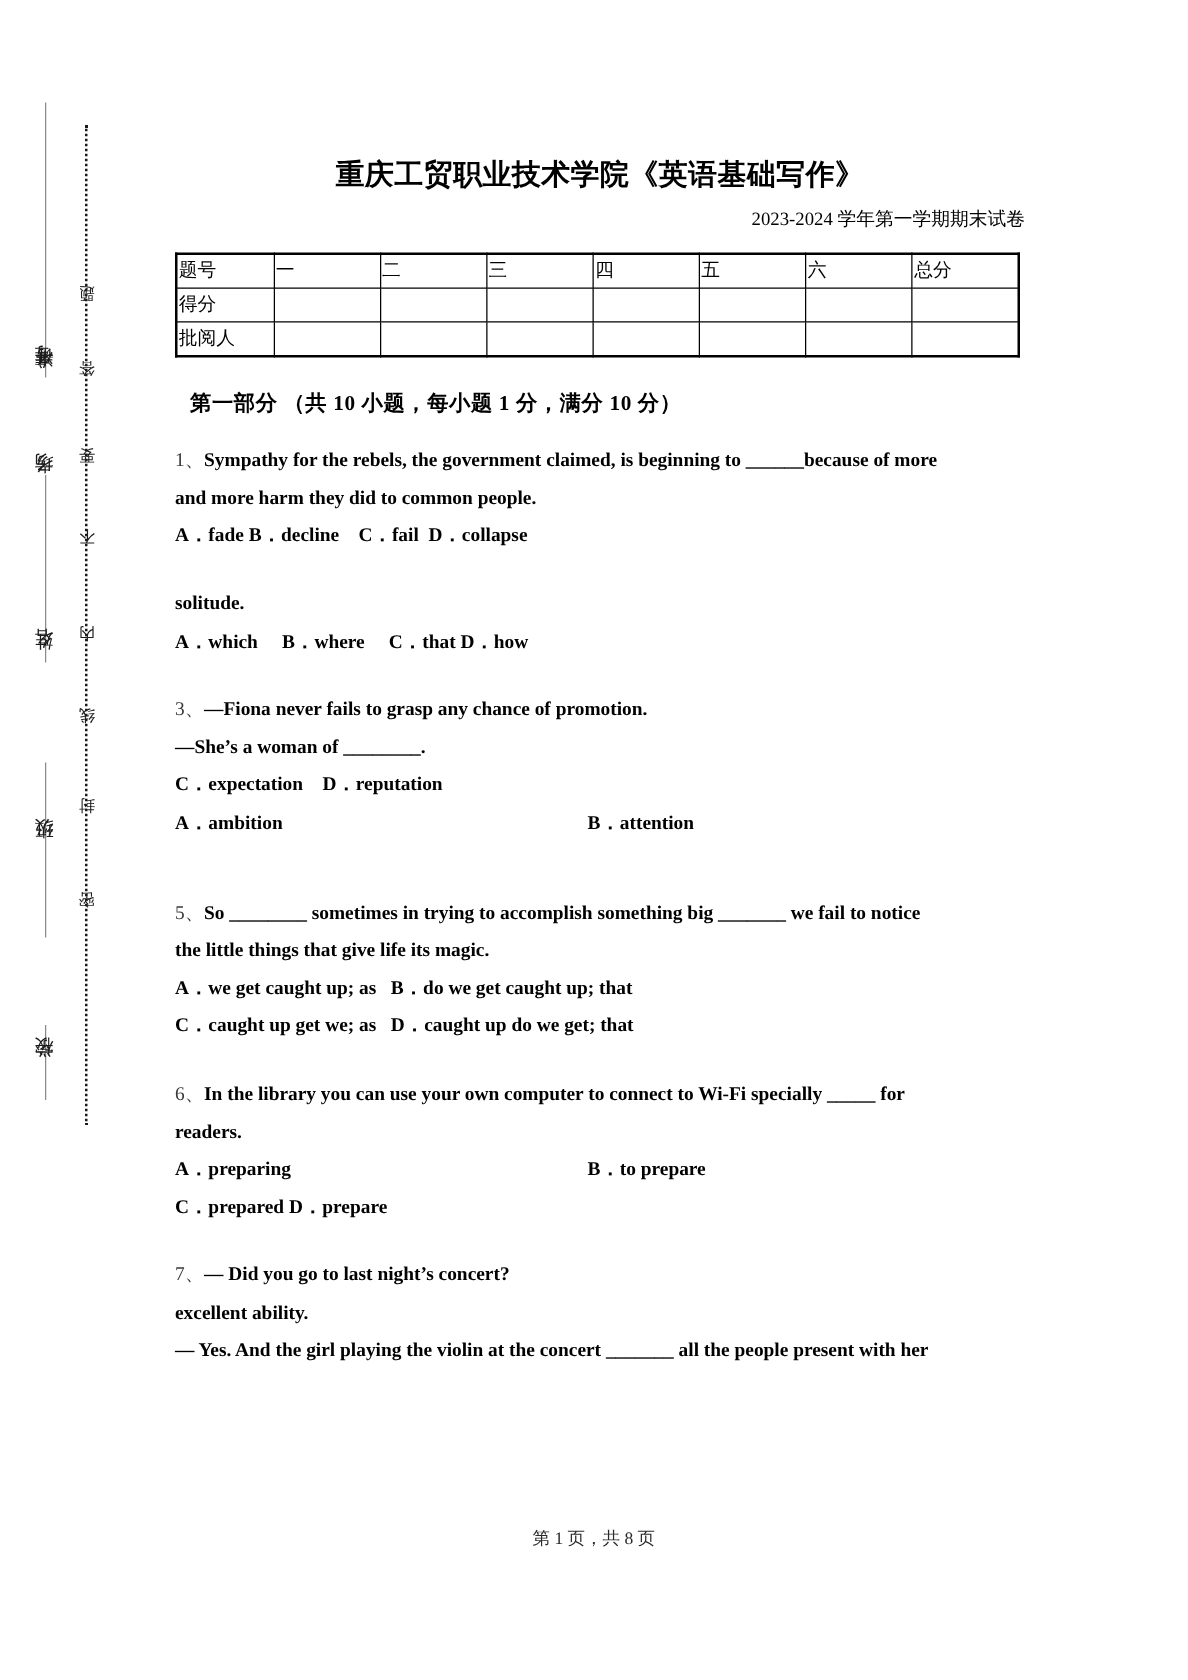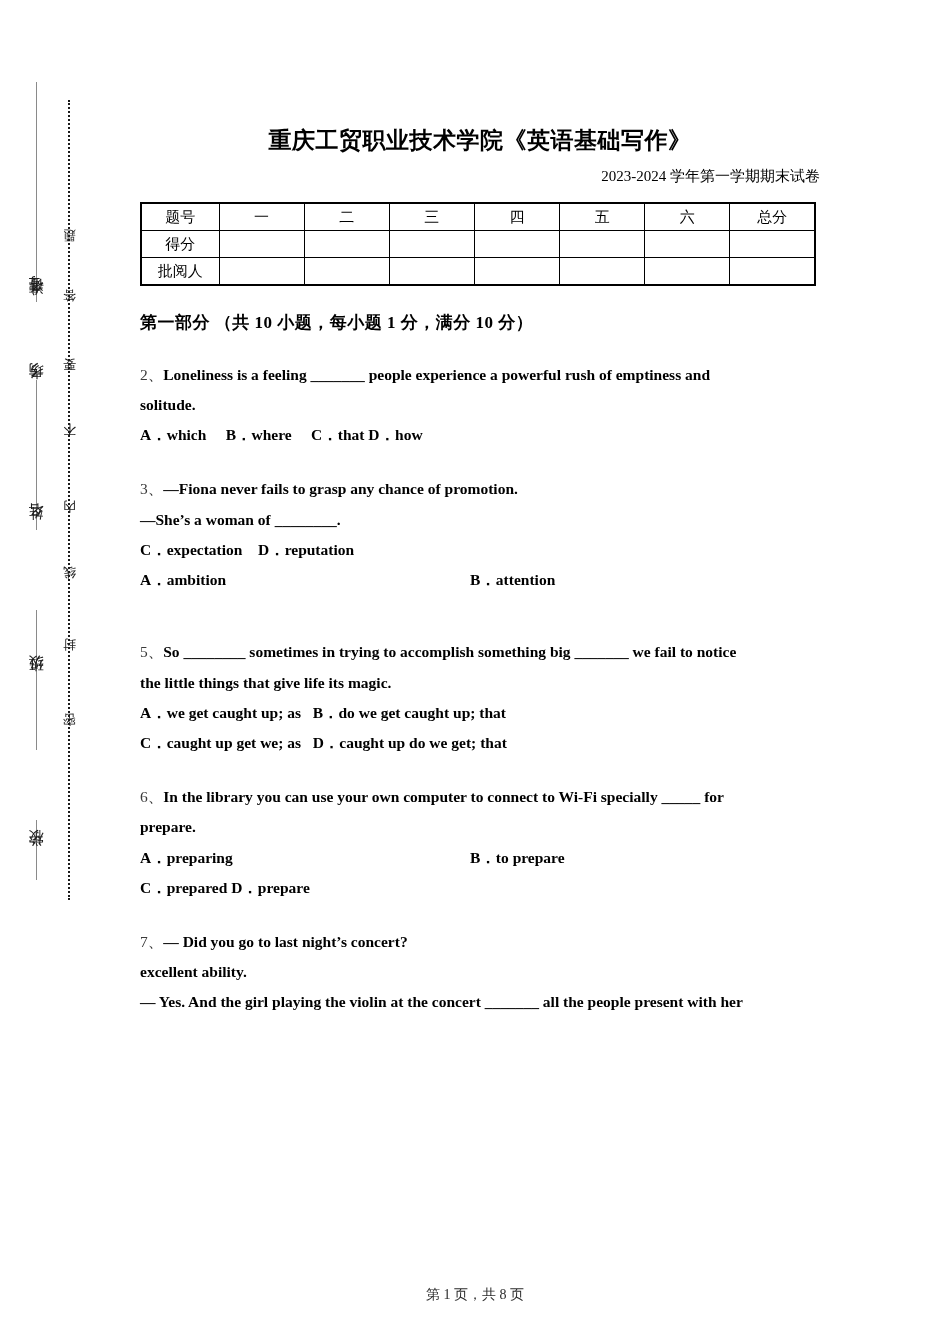--- a/index.html
+++ b/index.html
@@ -90,32 +90,32 @@
   table.score-table {
     margin-top: 16px;
     border-collapse: collapse;
     width: 676px;
     table-layout: fixed;
     border: 2px solid #000;
   }
   table.score-table td {
     border: 1px solid #000;
     height: 24px;
-    text-align: center;
+    text-align: left;
     vertical-align: middle;
     font-size: 15px;
     line-height: 1.2;
   }
   table.score-table td.head-cell { font-size: 15px; }
   table.score-table col.c0 { width: 78px; }
 
   
   .part-heading {
-    margin: 0;
-    padding-top: 24px;
+    margin: 12px;
+    padding-top: 12px;
     font-size: 17px;
     font-weight: bold;
     line-height: 1.5;
     letter-spacing: 0.5px;
   }
   .q-block { padding-top: 6px; }
   .q-line {
     font-size: 15.5px;
     font-weight: bold;
     line-height: 1.95;
@@ -134,21 +134,21 @@
   }
   .opt-wide {
     display: inline-block;
     min-width: 330px;
   }
   .gap-md { height: 18px; }
 
   .footer {
     position: absolute;
     left: 0;
-    top: 1286px;
+    top: 1222px;
     width: 950px;
     text-align: center;
     font-size: 14px;
     color: #2a2a2a;
   }
 </style>
 </head>
 <body>
 
 <div id="page">
@@ -221,23 +221,27 @@
             <td></td>
             <td></td>
             <td></td>
             <td></td>
           </tr>
         </tbody>
     </table>
 
     <div id="sections-root">
         <div class="part-heading">第一部分 （共 10 小题，每小题 1 分，满分 10 分）</div>
-        <div class="gap-md"></div>
-        <div class="q-block">
-          <div class="q-line"><span class="qnum">2、</span>Loneliness is a feeling _______ people experience a powerful rush of emptiness and</div>
+        <div class="q-block">
+          <div class="q-line"><span class="qnum">1、</span>Sympathy for the rebels, the government claimed, is beginning to ______because of more</div>
+          <div class="q-line">and more harm they did to common people.</div>
+          <div class="opt-line">A．fade B．decline    C．fail  D．collapse</div>
+        </div>
+        <div class="gap-md"></div>
+        <div class="q-block">
           <div class="q-line">solitude.</div>
           <div class="opt-line">A．which     B．where     C．that D．how</div>
         </div>
         <div class="gap-md"></div>
         <div class="q-block">
           <div class="q-line"><span class="qnum">3、</span>—Fiona never fails to grasp any chance of promotion.</div>
           <div class="q-line">—She’s a woman of ________.</div>
           <div class="opt-line">C．expectation    D．reputation</div>
           <div class="opt-line"><span class="opt-wide">A．ambition</span><span>B．attention</span></div>
         </div>
@@ -245,21 +249,21 @@
         <div class="gap-md"></div>
         <div class="q-block">
           <div class="q-line"><span class="qnum">5、</span>So ________ sometimes in trying to accomplish something big _______ we fail to notice</div>
           <div class="q-line">the little things that give life its magic.</div>
           <div class="opt-line">A．we get caught up; as   B．do we get caught up; that</div>
           <div class="opt-line">C．caught up get we; as   D．caught up do we get; that</div>
         </div>
         <div class="gap-md"></div>
         <div class="q-block">
           <div class="q-line"><span class="qnum">6、</span>In the library you can use your own computer to connect to Wi-Fi specially _____ for</div>
-          <div class="q-line">prepare.</div>
+          <div class="q-line">readers.</div>
           <div class="opt-line"><span class="opt-wide">A．preparing</span><span>B．to prepare</span></div>
           <div class="opt-line">C．prepared D．prepare</div>
         </div>
         <div class="gap-md"></div>
         <div class="q-block">
           <div class="q-line"><span class="qnum">7、</span>— Did you go to last night’s concert?</div>
           <div class="q-line">excellent ability.</div>
           <div class="q-line">— Yes. And the girl playing the violin at the concert _______ all the people present with her</div>
         </div>
       </div>

